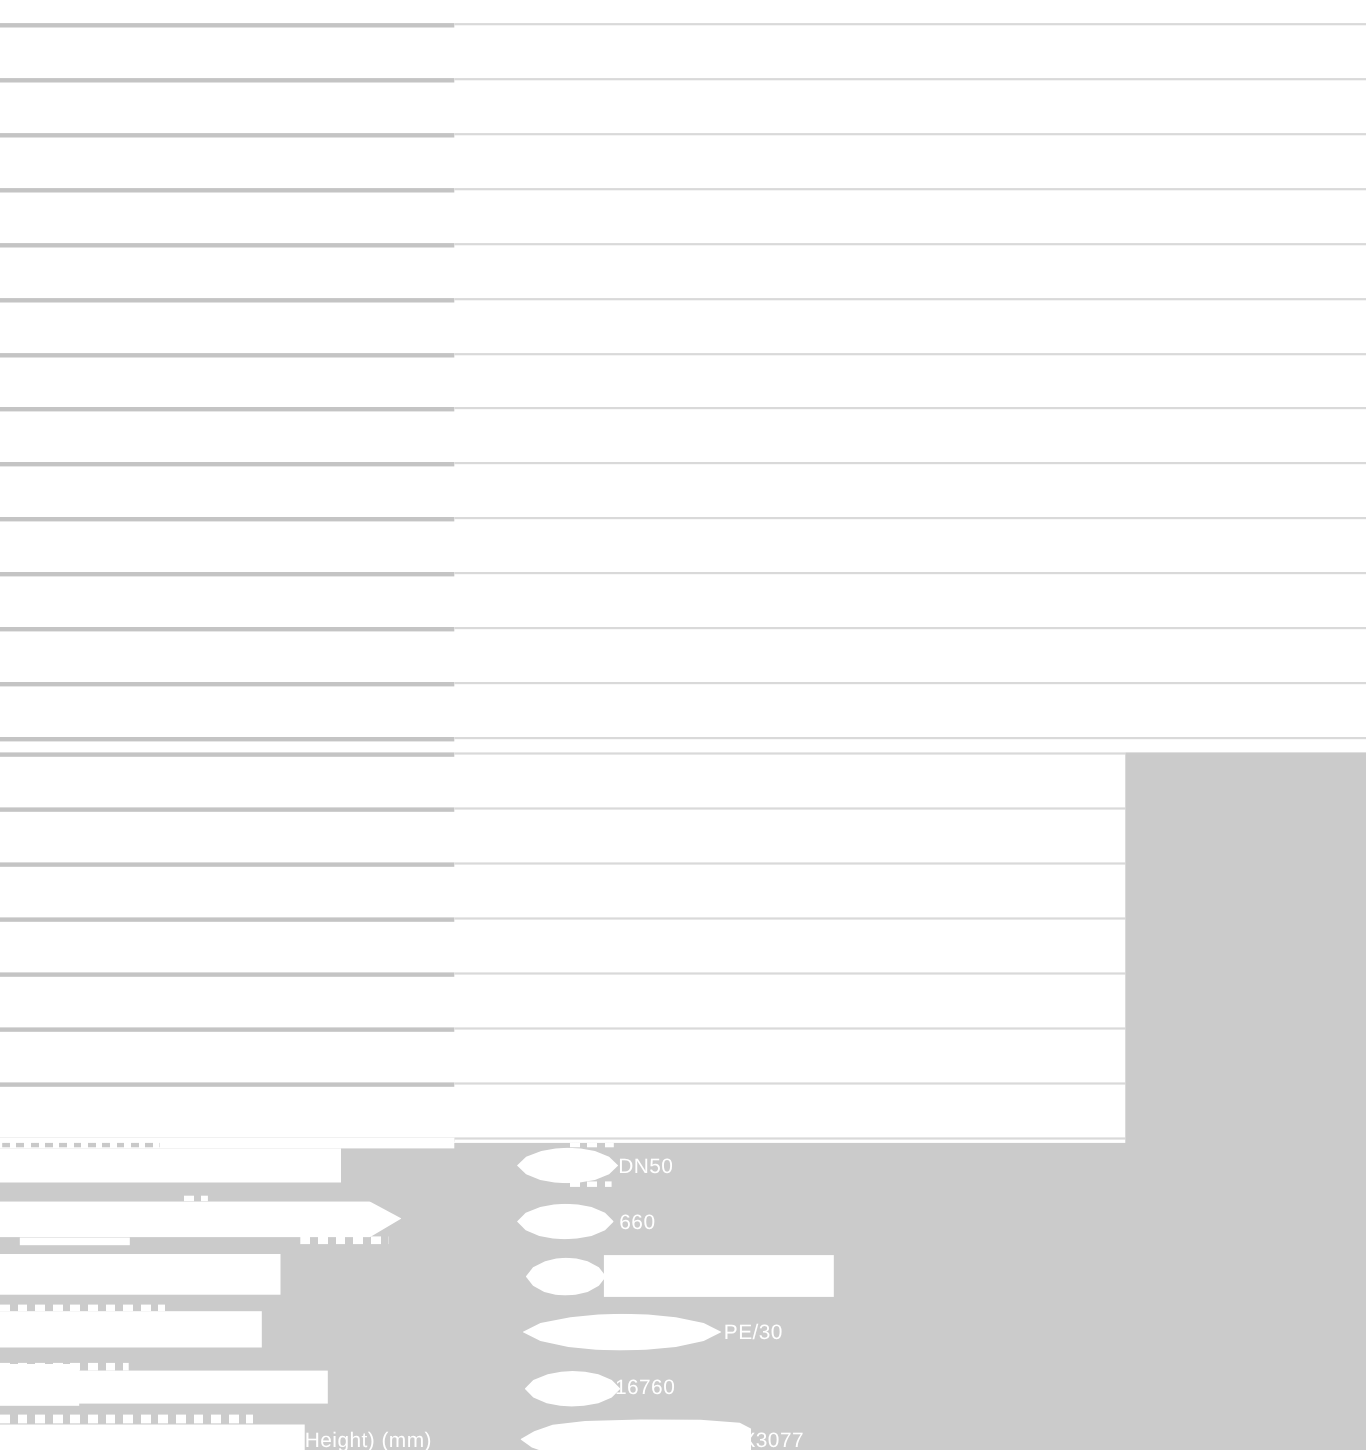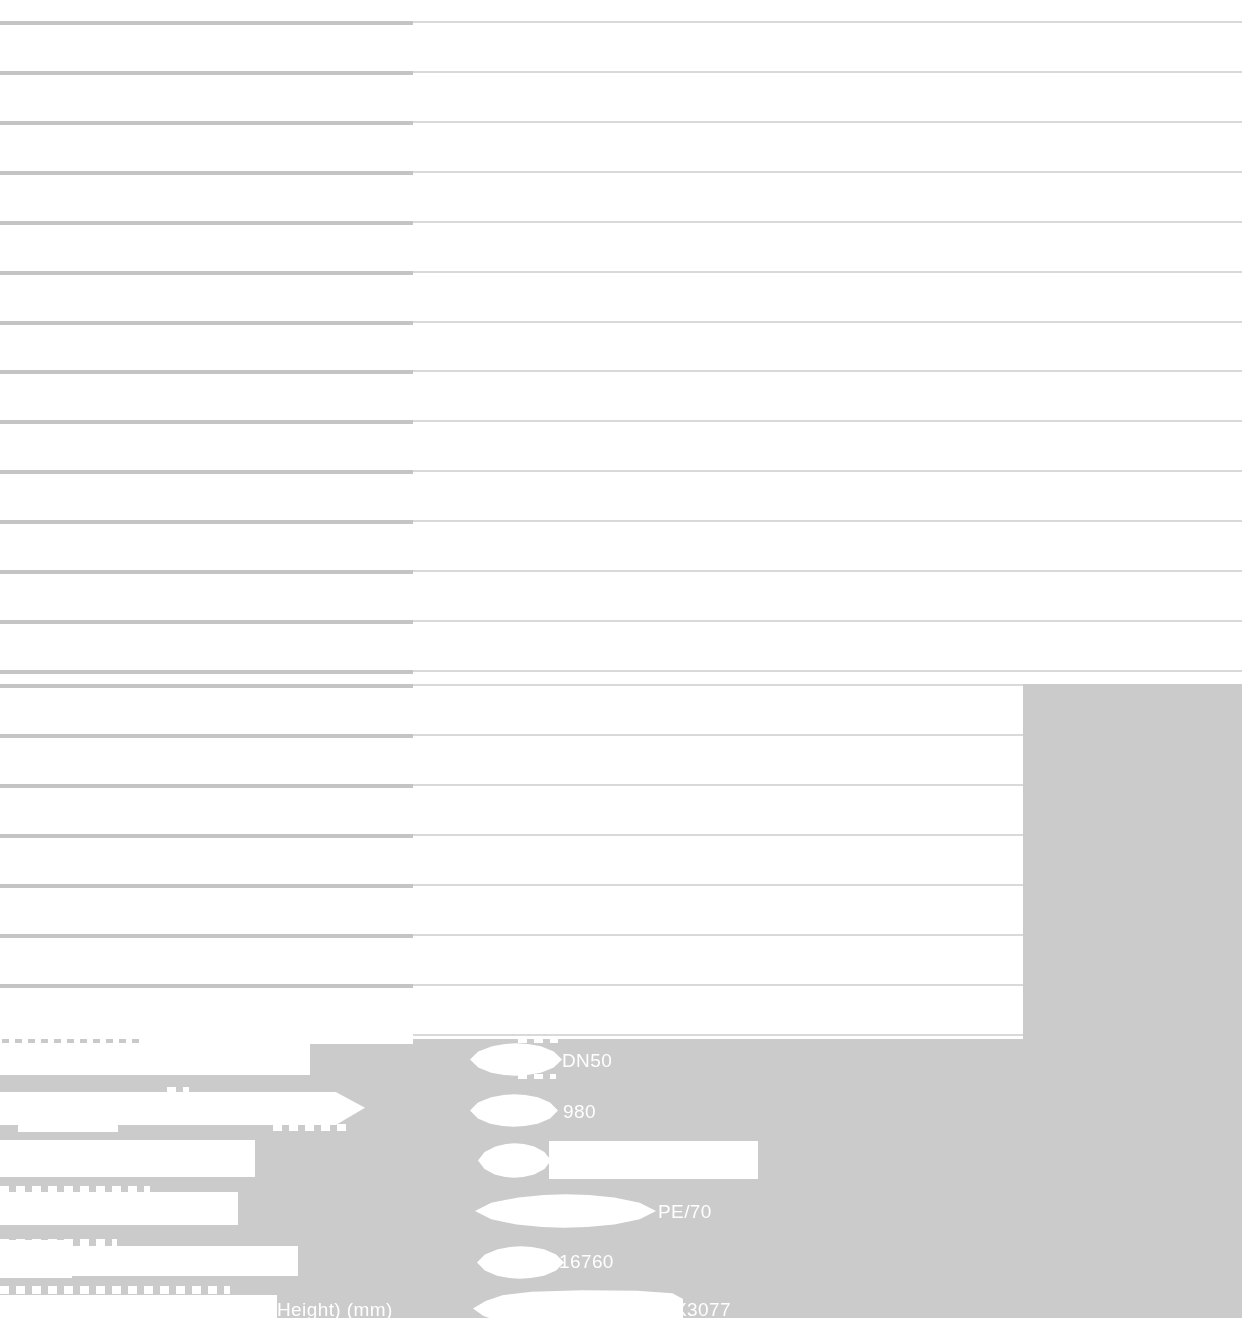--- a/index.html
+++ b/index.html
@@ -138,30 +138,30 @@
   <div class="abs wht r1-lblock"></div>
   <div class="abs wfrag r1-vtop"></div>
   <div class="abs wfrag r1-vbot"></div>
   <span class="val r1-val">DN50</span>
   <div class="abs lens r1-blob"></div>
 
   <div class="abs wfrag r2-dots"></div>
   <div class="abs wht point-right r2-lblock"></div>
   <div class="abs wht r2-lstrip"></div>
   <div class="abs wfrag r2-lbumps"></div>
-  <span class="val r2-val">980</span>
+  <span class="val r2-val">660</span>
   <div class="abs lens r2-blob"></div>
 
   <div class="abs wht r3-lblock"></div>
   <div class="abs lens r3-blob"></div>
   <div class="abs wht r3-vrect"></div>
 
   <div class="abs wfrag r4-topfrag"></div>
   <div class="abs wht r4-lblock"></div>
-  <span class="val r4-val">PE/70</span>
+  <span class="val r4-val">PE/30</span>
   <div class="abs lens r4-blob"></div>
 
   <div class="abs wfrag r5-topfrag"></div>
   <div class="abs wht r5-lext"></div>
   <div class="abs wht r5-lblock"></div>
   <span class="val r5-val">16760</span>
   <div class="abs lens r5-blob"></div>
 
   <div class="abs wfrag r6-topfrag"></div>
   <div class="abs wht r6-lblock"></div>

